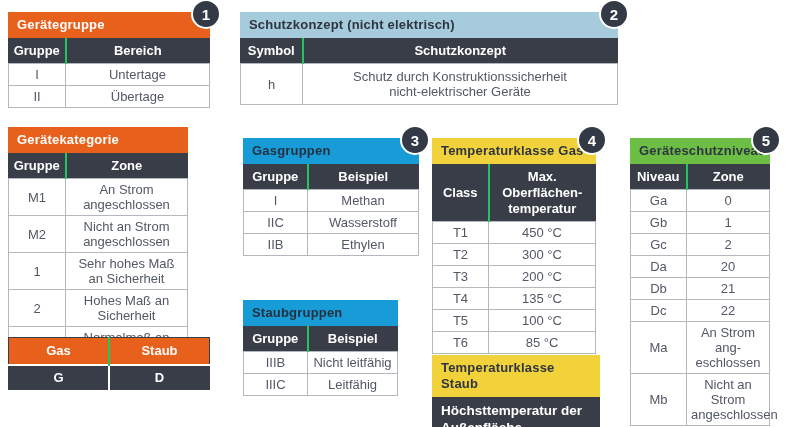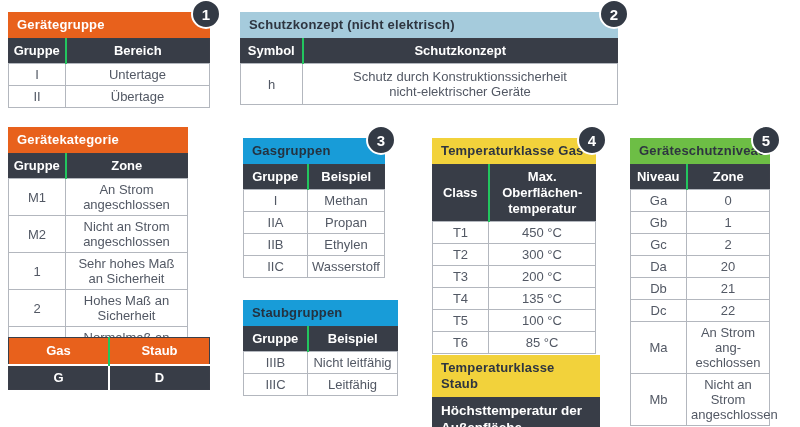--- a/index.html
+++ b/index.html
@@ -156,45 +156,41 @@
         </thead>
       <tbody>
           <tr>
             <td>G</td>
             <td>D</td>
           </tr>
         </tbody>
     </table>
   </div>
 
-  <div class="box t-gas" style="left:243px; top:138px; width:142px;">
+  <div class="box t-gas" style="left:243px; top:138px; width:176px;">
     <div class="title blue">Gasgruppen</div>
     <table>
       <thead>
           <tr>
             <th>Gruppe</th>
             <th>Beispiel</th>
           </tr>
         </thead>
       <tbody>
           <tr>
             <td>I</td>
             <td>Methan</td>
           </tr>
           <tr>
-            <td>IIA</td>
-            <td>Propan</td>
+            <td>IIC</td>
+            <td>Wasserstoff</td>
           </tr>
           <tr>
             <td>IIB</td>
             <td>Ethylen</td>
-          </tr>
-          <tr>
-            <td>IIC</td>
-            <td>Wasserstoff</td>
           </tr>
         </tbody>
     </table>
     <div class="badge">3</div>
   </div>
 
   <div class="box t-gas" style="left:243px; top:300px; width:155px;">
     <div class="title blue">Staubgruppen</div>
     <table>
       <thead>

